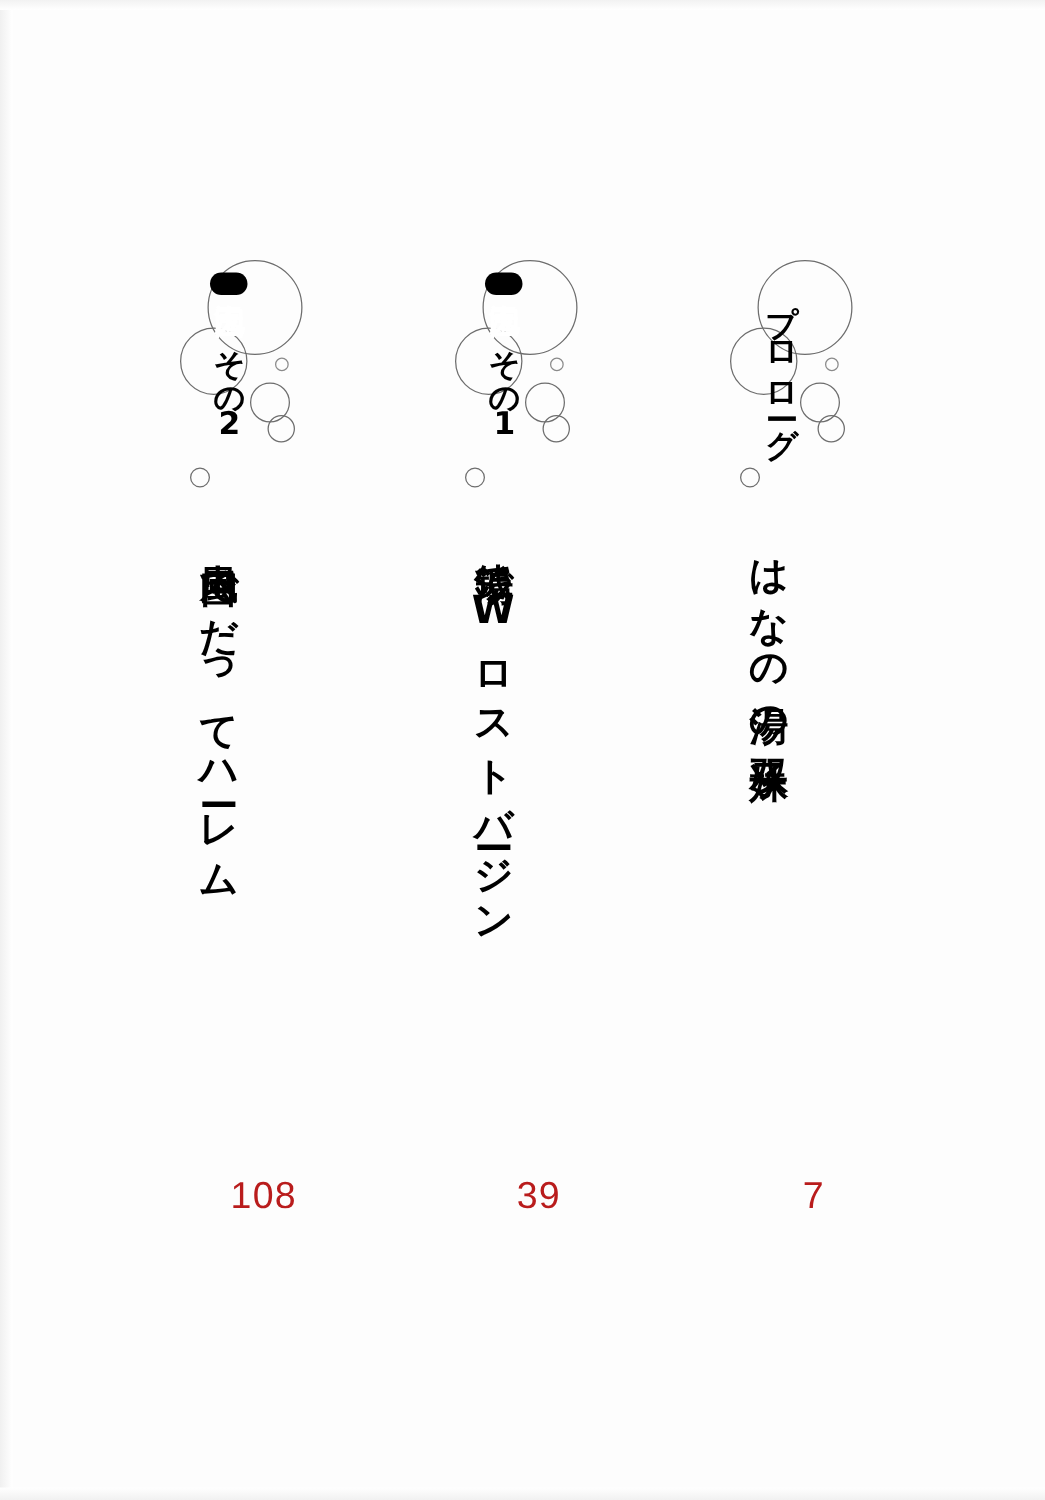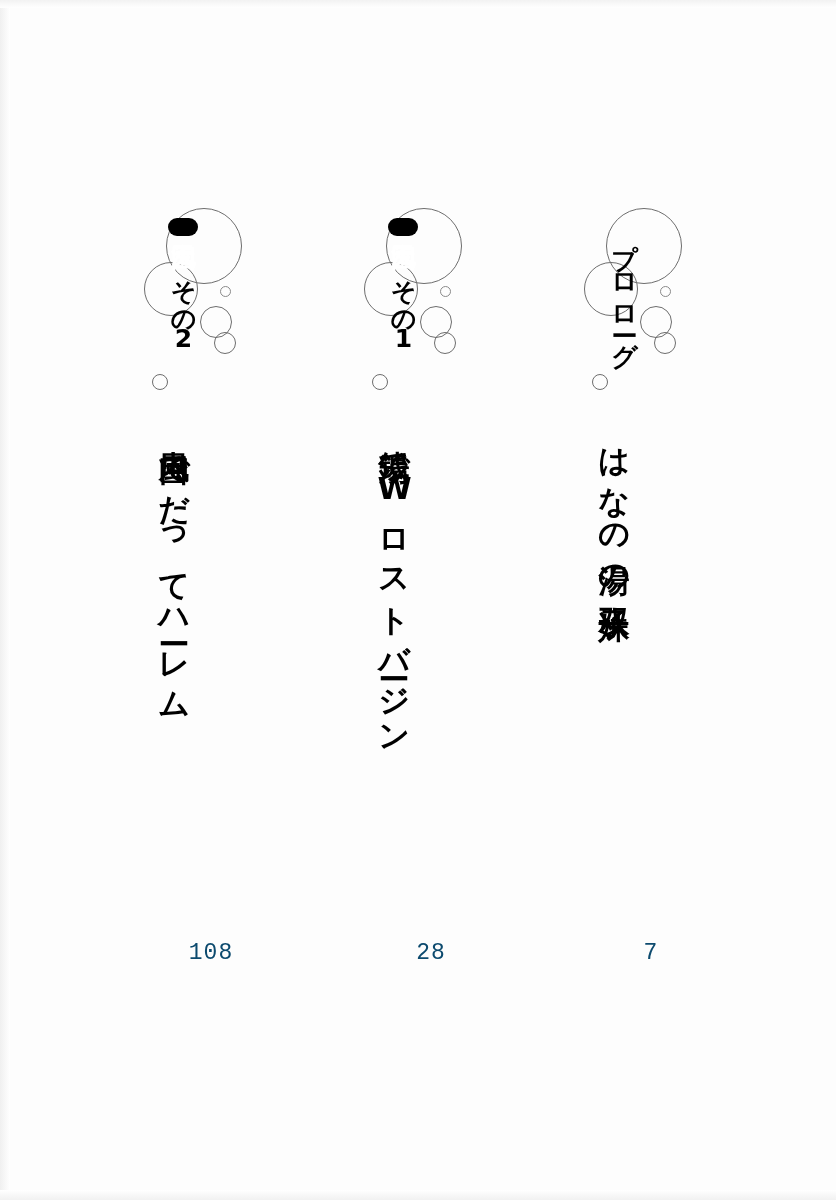--- a/index.html
+++ b/index.html
@@ -132,23 +132,23 @@
     letter-spacing: 3px;
     color: #000000;
   }
 
   .entry-page {
     position: absolute;
     top: 740px;
     left: 0;
     width: 150px;
     text-align: center;
-    font-family: Liberation Mono, monospace;
-    font-size: 23px;
-    color: #0c4a6e;
+    font-family: Liberation Sans, sans-serif;
+    font-size: 30px;
+    color: #b91c1c;
     letter-spacing: 1px;
   }
 </style>
 </head>
 <body>
 
 <div class="page">
   <div class="edge-left"></div>
   <div class="edge-top"></div>
   <div class="edge-bottom"></div>
@@ -178,21 +178,21 @@
         <div class="bubble b3"></div>
         <div class="bubble b4"></div>
         <div class="bubble b5"></div>
         <div class="bubble b6"></div>
       </div>
       <div class="chapter-tag">
         <span class="boxed">泡天国</span>
         <span class="plain">その1</span>
       </div>
       <div class="entry-title">銭湯でWロストバージン</div>
-      <div class="entry-page">28</div>
+      <div class="entry-page">39</div>
     </div>
 
     <div class="toc-entry entry-2">
       <div class="bubbles">
         <div class="bubble b1"></div>
         <div class="bubble b2"></div>
         <div class="bubble b3"></div>
         <div class="bubble b4"></div>
         <div class="bubble b5"></div>
         <div class="bubble b6"></div>

